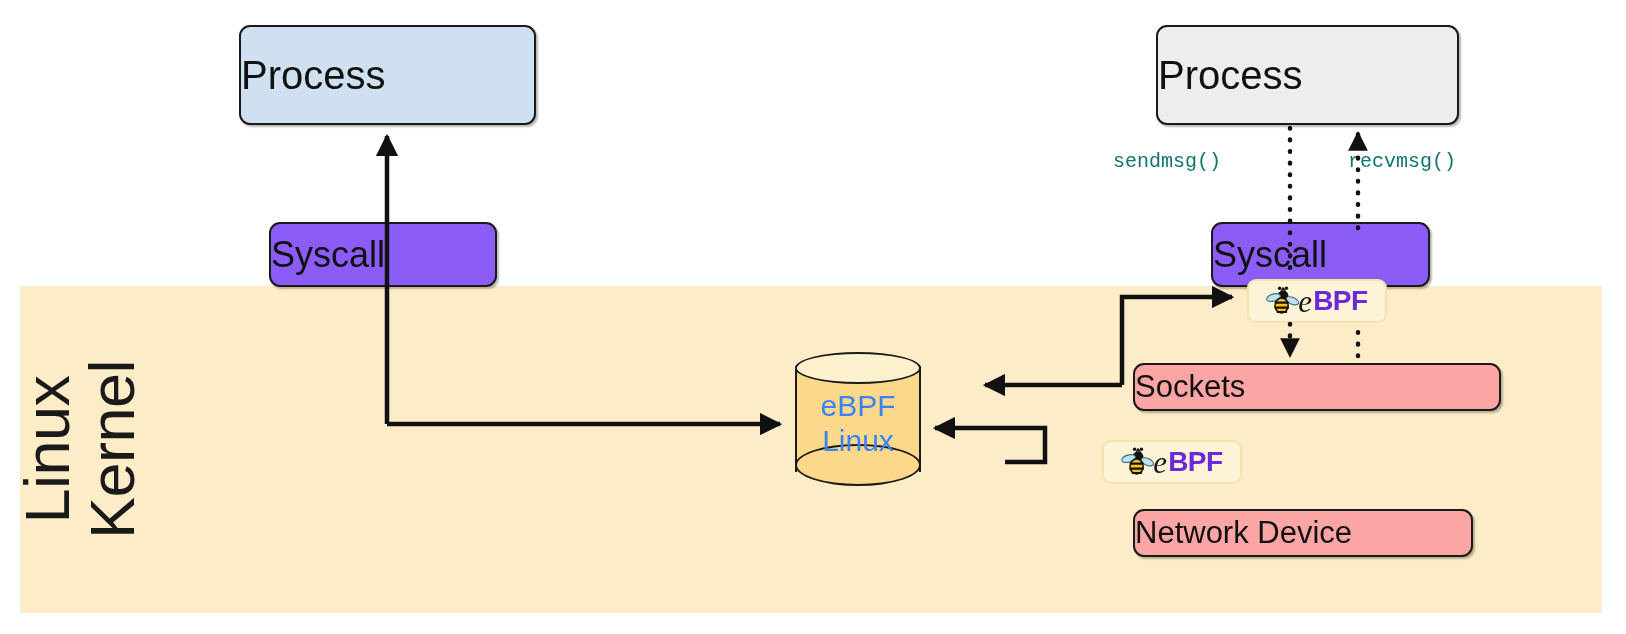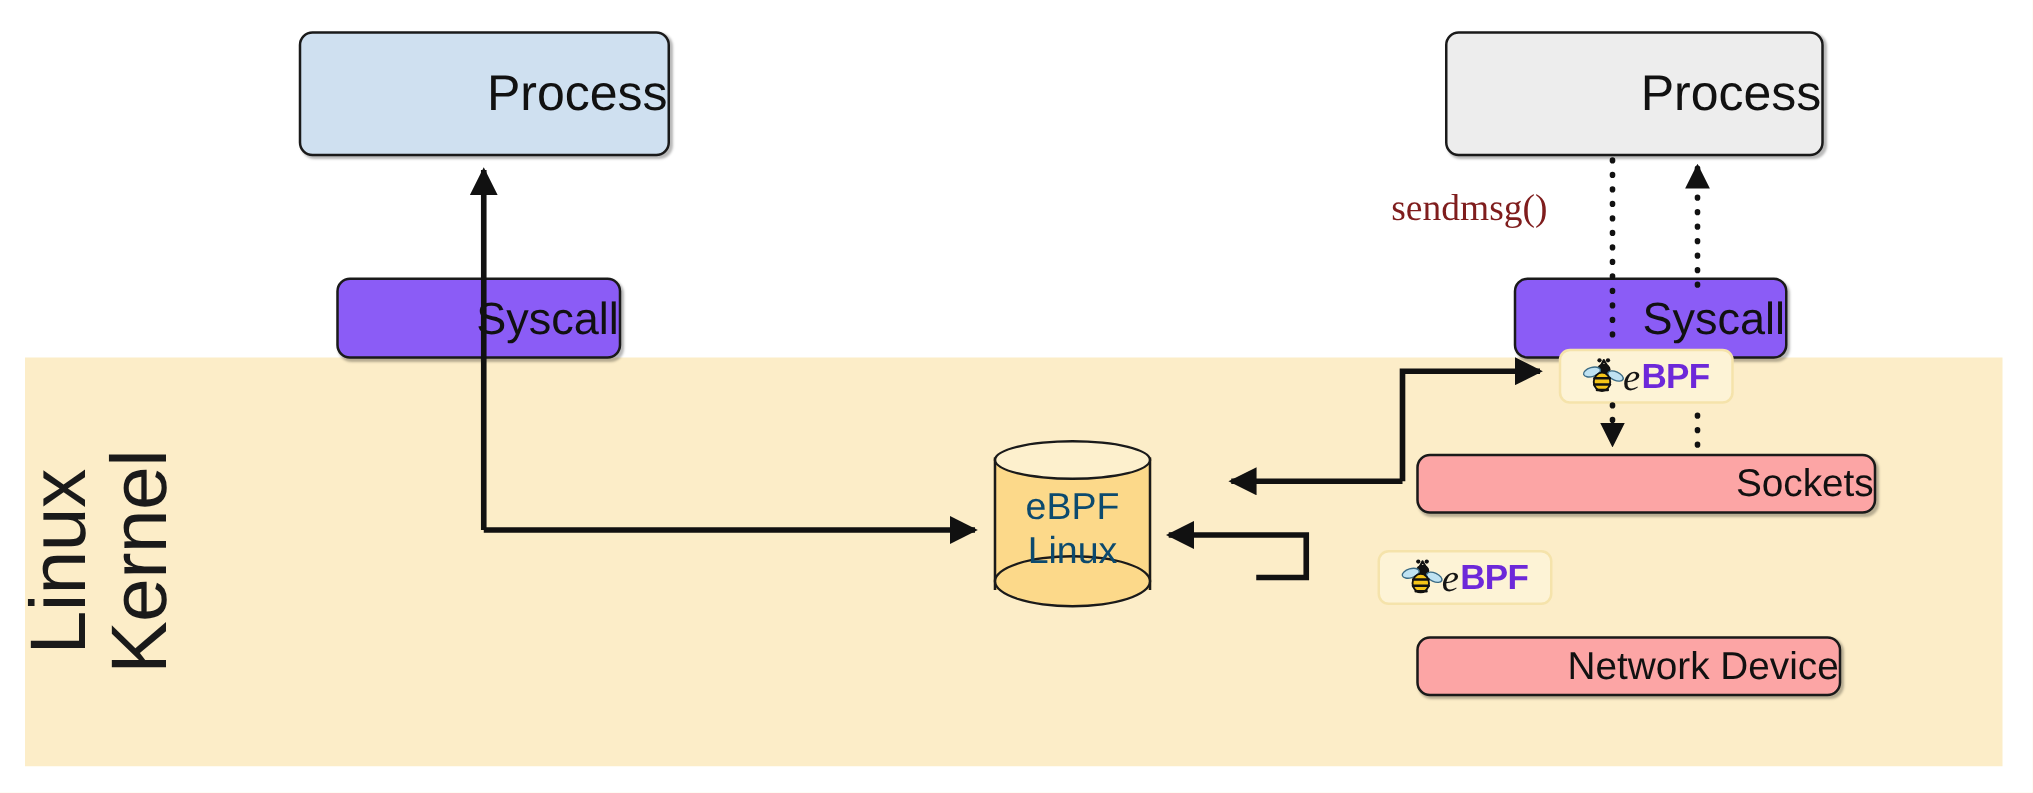--- a/index.html
+++ b/index.html
@@ -50,21 +50,21 @@
   }
 
   
   .node {
     position: absolute;
     box-sizing: border-box;
     border: 2.5px solid #1a1a1a;
     border-radius: 11px;
     display: flex;
     align-items: center;
-    justify-content: flex-end;
+    justify-content: flex-start;
     color: #111111;
     font-weight: 400;
     box-shadow: 2px 2px 2px rgba(0,0,0,0.28);
   }
   .node.proc-blue {
     background: #cfe0f0;
     font-size: 40px;
   }
   .node.proc-grey {
     background: #ededed;
@@ -117,21 +117,21 @@
   #ebpf-maps .cyl-text {
     position: absolute;
     left: 0; top: 28px;
     width: 126px; height: 86px;
     display: flex;
     flex-direction: column;
     align-items: center;
     justify-content: center;
     font-size: 30px;
     line-height: 1.18;
-    color: #0c4a6e;
+    color: #3b82f6;
   }
 
   
   .ebpf-badge {
     position: absolute;
     box-sizing: border-box;
     background: #fdf3d6;
     border: 2px solid #f5e3ab;
     border-radius: 9px;
     display: flex;
@@ -180,23 +180,23 @@
     fill: none;
     stroke: #111111;
     stroke-width: 4.5;
     stroke-linecap: round;
     stroke-dasharray: 0.6 11;
   }
 
   
   .syscall-label {
     position: absolute;
-    font-family: Liberation Serif, serif;
-    font-size: 30px;
-    color: #7f1d1d;
+    font-family: Liberation Mono, monospace;
+    font-size: 20px;
+    color: #0f766e;
     white-space: nowrap;
   }
 </style>
 </head>
 <body>
 
 <div id="stage">
 
   <div id="kernel-region">
     <div id="kernel-label">
@@ -211,20 +211,21 @@
 
   <div class="node syscall" style="left:269px; top:222px; width:228px; height:65px;">
     <span>Syscall</span>
   </div>
 
   <div class="node proc-grey" style="left:1156px; top:25px; width:303px; height:100px;">
     <span>Process</span>
   </div>
 
   <div class="syscall-label" style="left:1113px; top:150px;">sendmsg()</div>
+  <div class="syscall-label" style="left:1348px; top:150px;">recvmsg()</div>
 
   <div class="node syscall" style="left:1211px; top:222px; width:219px; height:65px;">
     <span>Syscall</span>
   </div>
 
   <div class="ebpf-badge" style="left:1247px; top:279px; width:140px; height:44px;">
     <svg class="bee" viewBox="0 0 34 30">
       <path d="M17 2 L14.5 7 M17 2 L20 7" stroke="#111" stroke-width="1.6" fill="none" stroke-linecap="round"></path>
       <circle cx="13.6" cy="2.2" r="1.7" fill="#111"></circle>
       <circle cx="20.4" cy="2.2" r="1.7" fill="#111"></circle>

